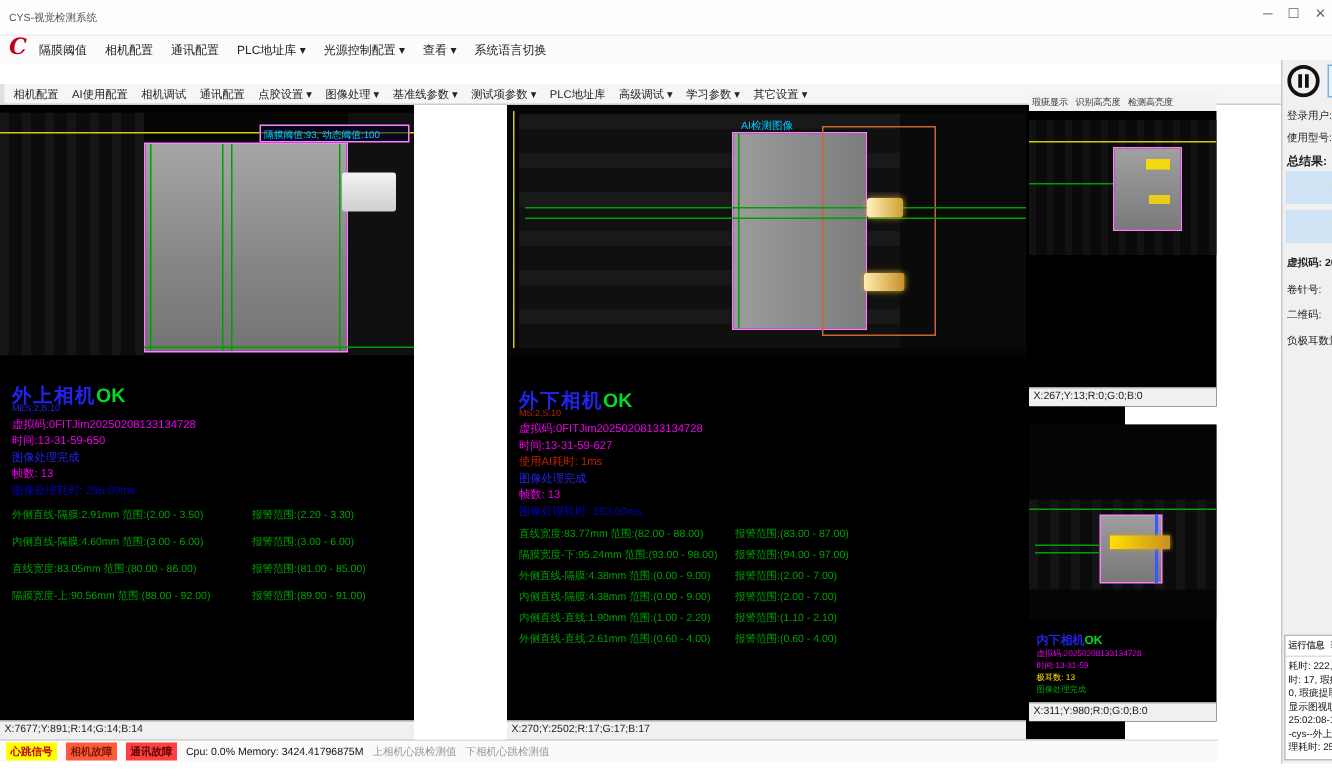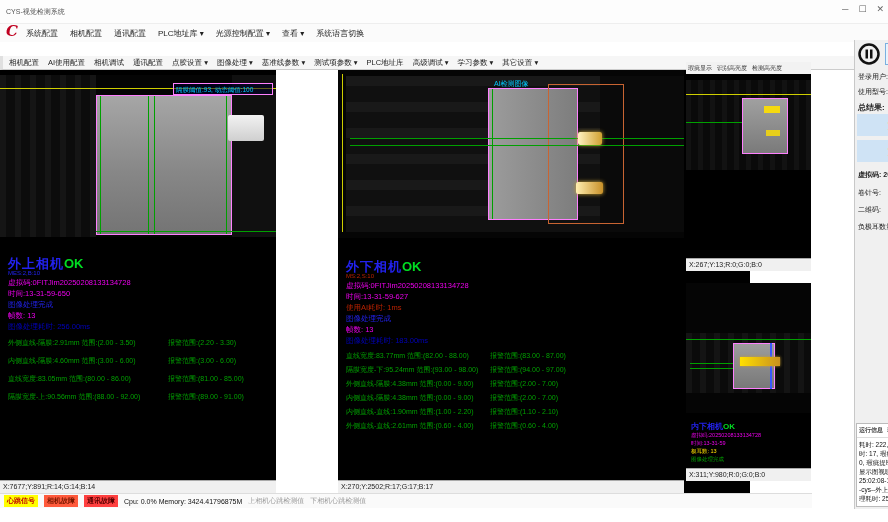--- a/index.html
+++ b/index.html
@@ -64,21 +64,21 @@
     <div class="abs titletext">CYS-视觉检测系统</div>
     <div class="abs winbtns">
       <span>─</span>
       <span>☐</span>
       <span>✕</span>
     </div>
   </div>
 
   <div class="abs menubar">
     <span class="applogo">C</span>
-    <span class="menuitem">系统配置</span>
+    <span class="menuitem">隔膜阈值</span>
     <span class="menuitem">相机配置</span>
     <span class="menuitem">通讯配置</span>
     <span class="menuitem">PLC地址库 ▾</span>
     <span class="menuitem">光源控制配置 ▾</span>
     <span class="menuitem">查看 ▾</span>
     <span class="menuitem">系统语言切换</span>
   </div>
 
 
   <div class="abs toolbar2">

